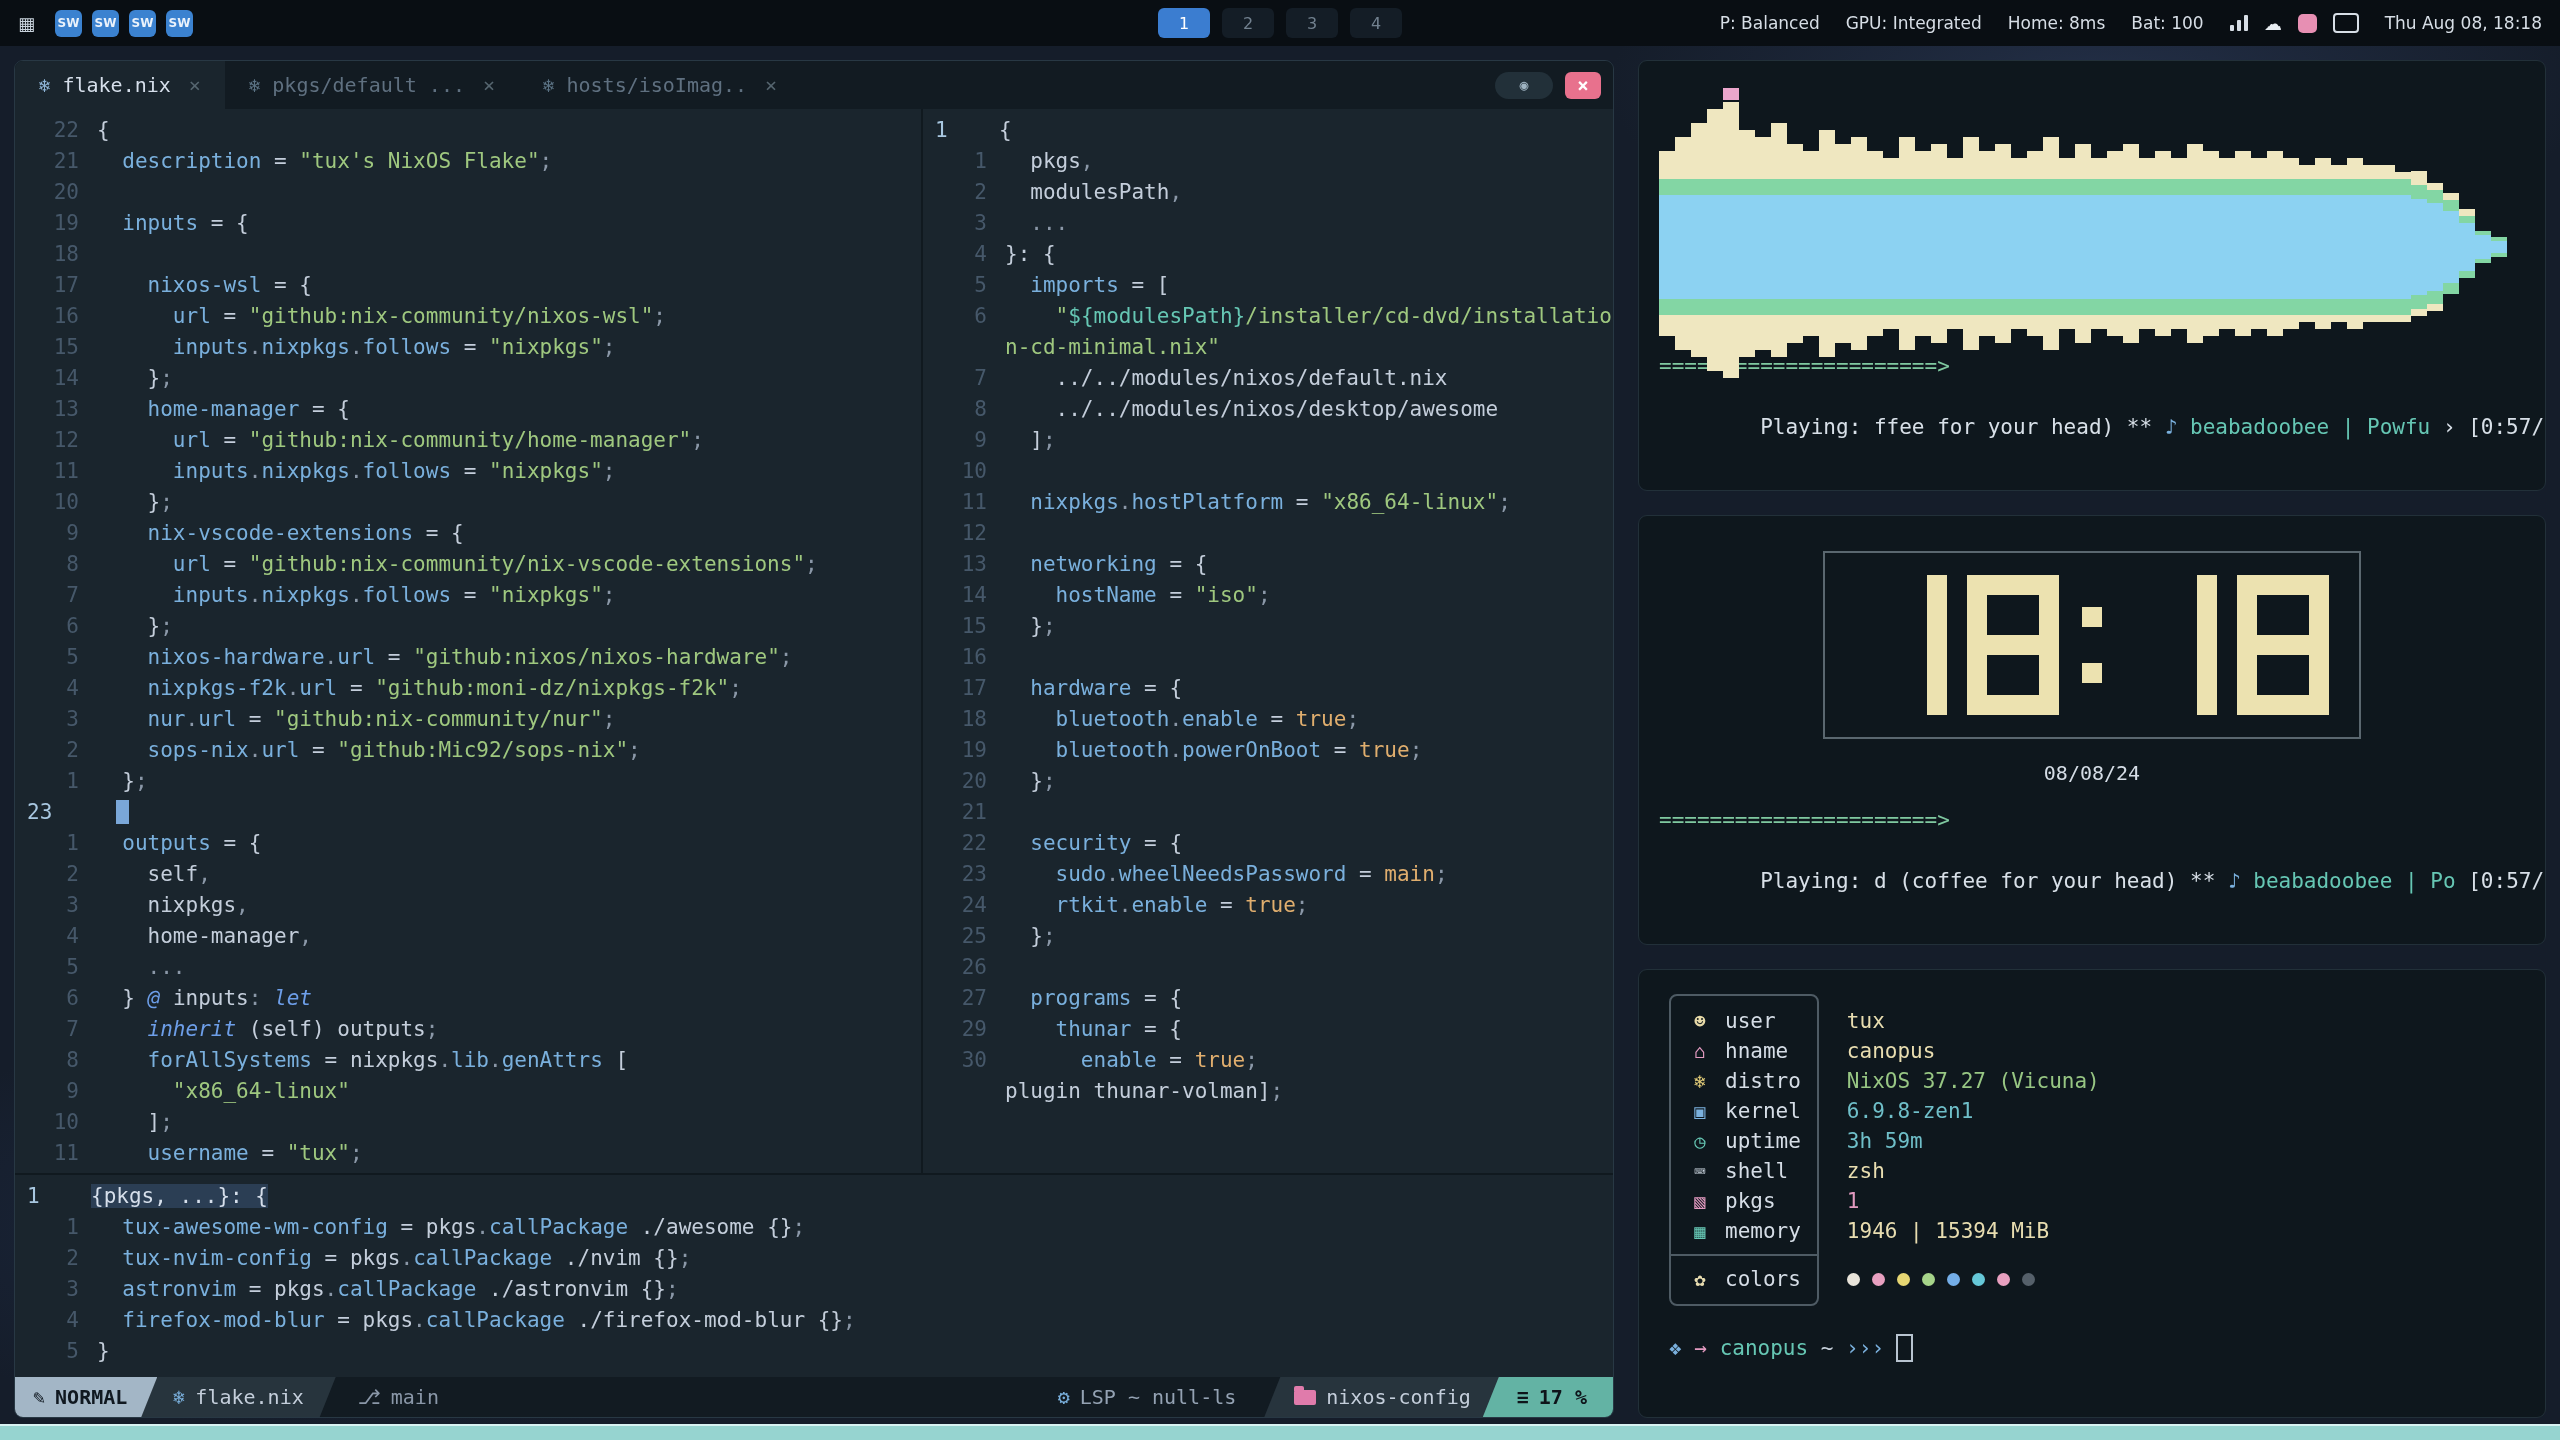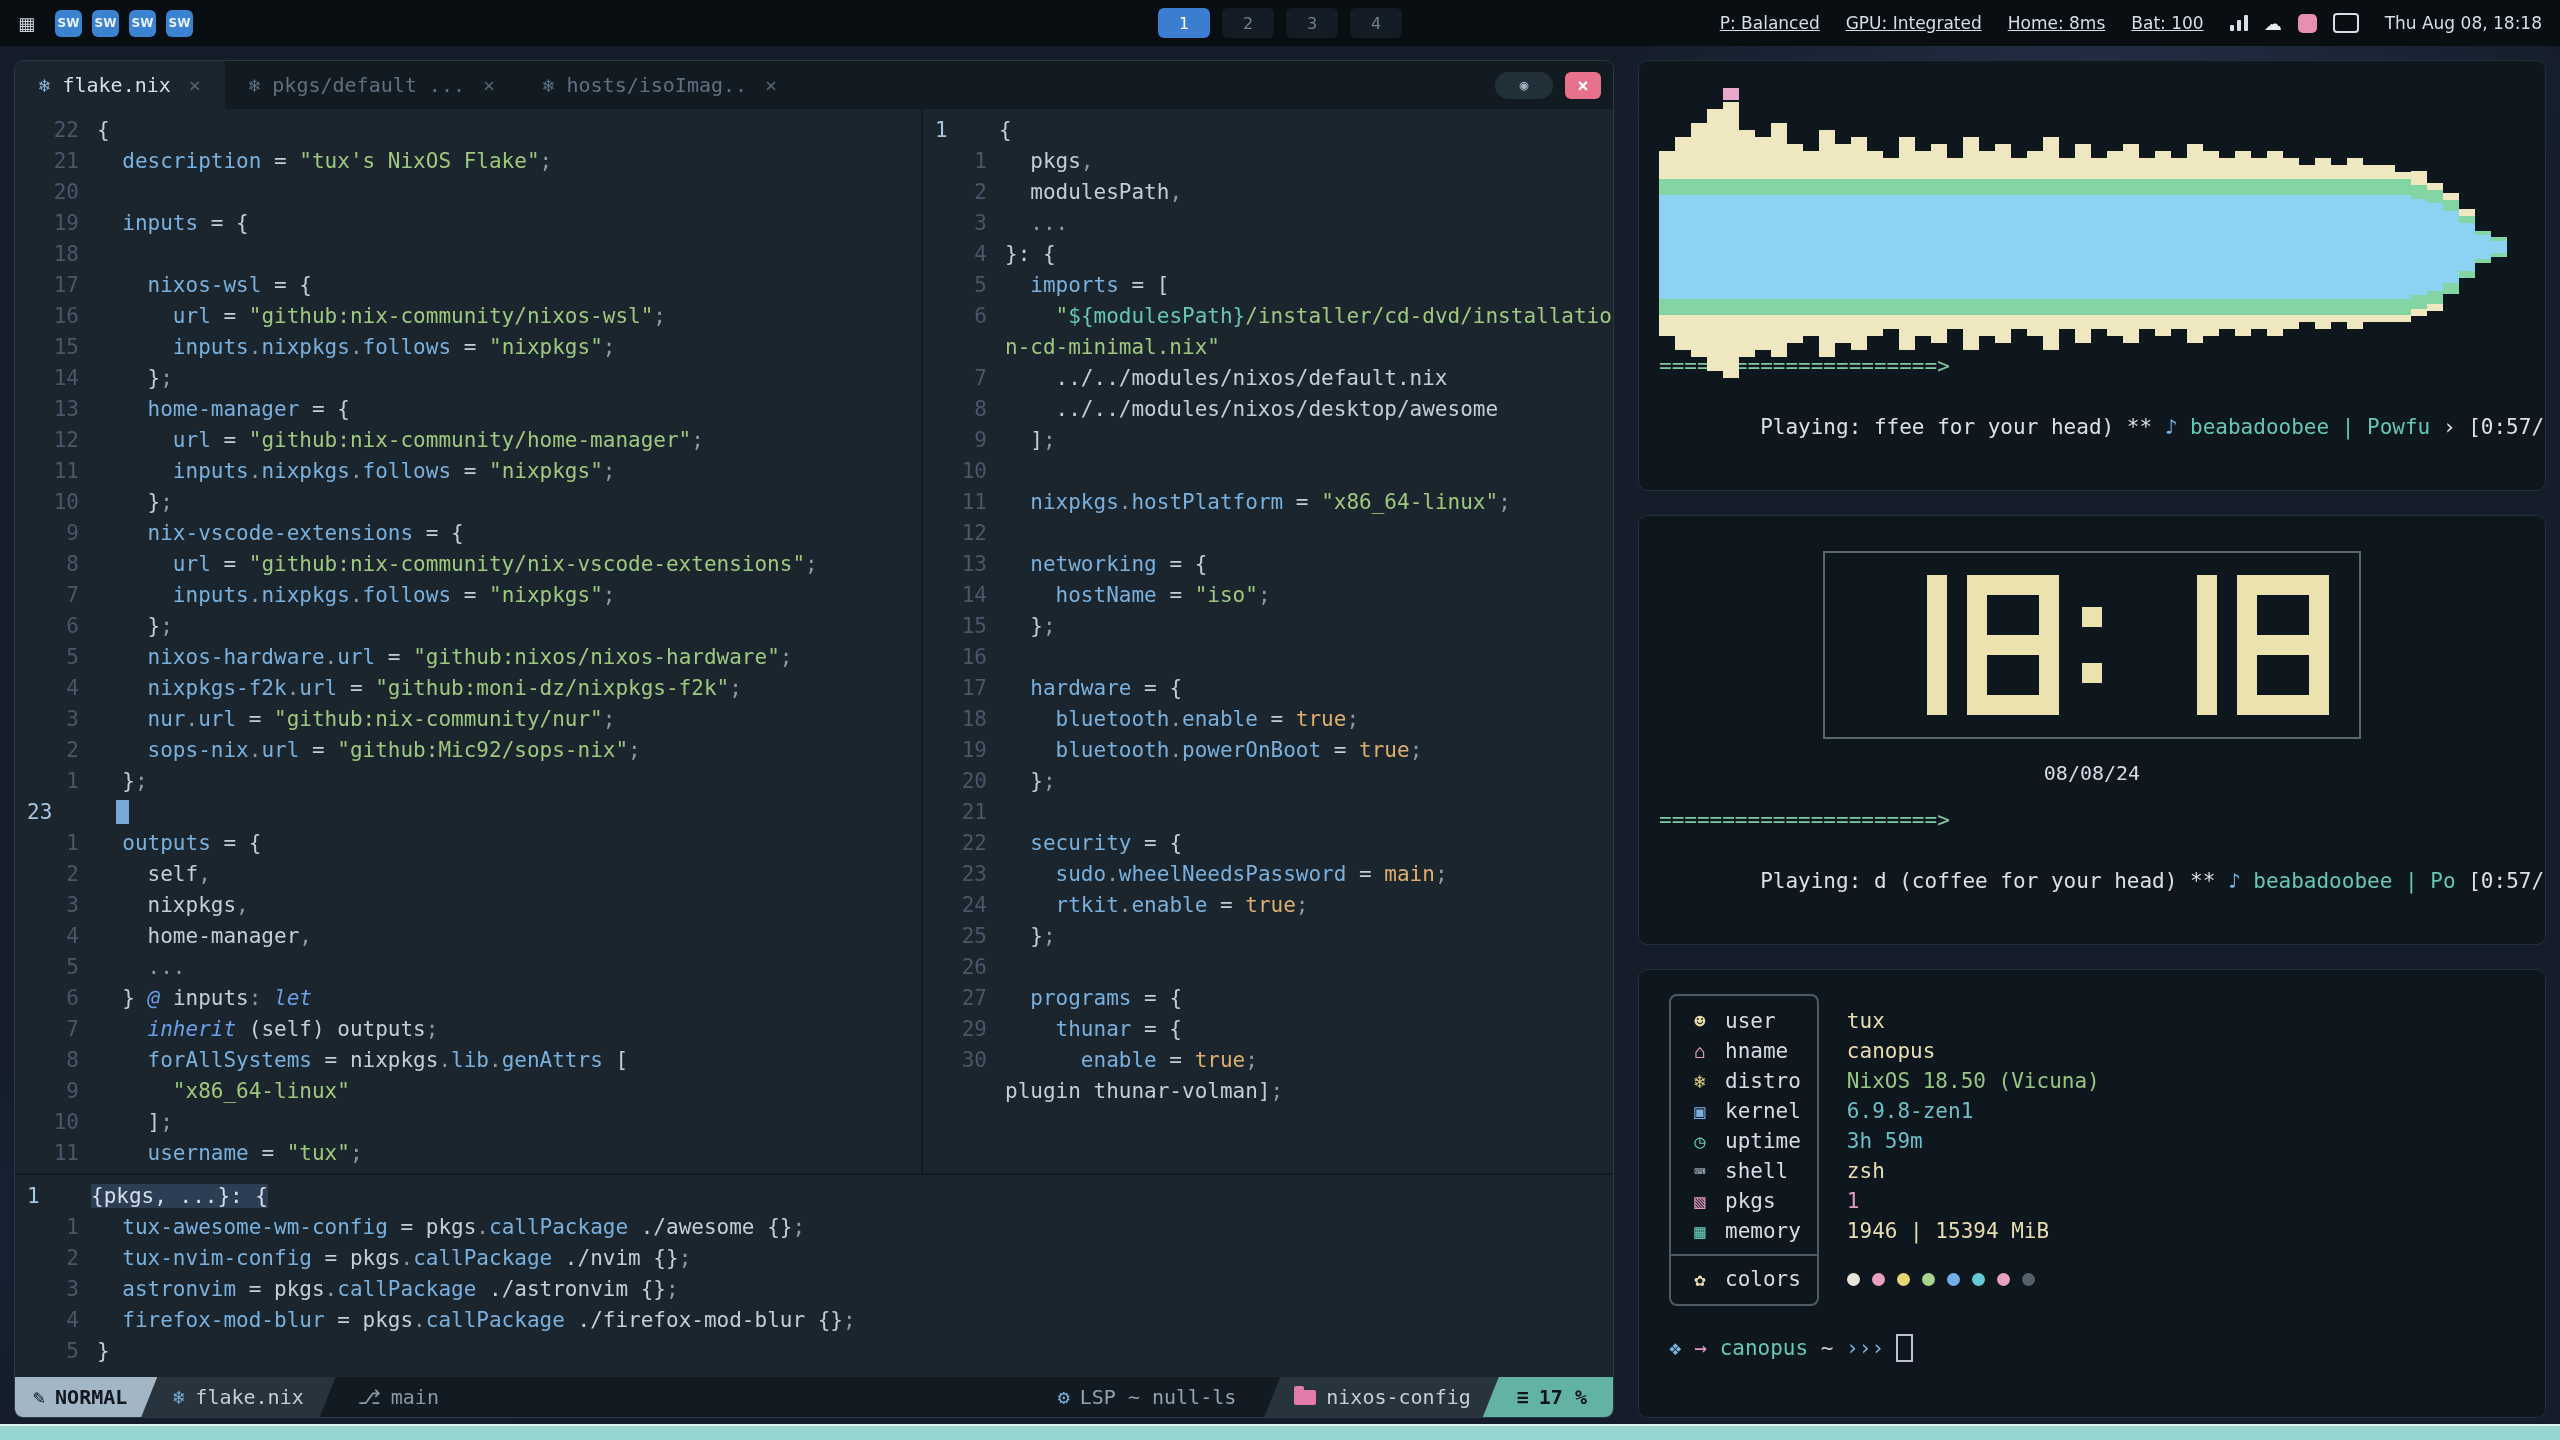--- a/index.html
+++ b/index.html
@@ -16,21 +16,21 @@
 
   
   .topbar{position:absolute;top:0;left:0;right:0;height:46px;background:#090e13;display:flex;align-items:center;padding:0 18px;gap:16px;font-family:"DejaVu Sans", sans-serif;font-size:17px;color:#d7dee6;z-index:5;}
   .gridico{font-size:18px;color:#c8d2dc;margin-right:4px;}
   .tags{display:flex;gap:10px;}
   .tag{width:27px;height:27px;border-radius:6px;background:#3b82d0;color:#eaf2fb;font-size:12px;font-weight:bold;display:flex;align-items:center;justify-content:center;}
   .ws{position:absolute;left:50%;transform:translateX(-50%);display:flex;gap:12px;}
   .wsb{min-width:32px;height:30px;border-radius:6px;background:#141d26;color:#72818f;display:flex;align-items:center;justify-content:center;padding:0 10px;font-size:16px;}
   .wsb.active{background:#3b7dd0;color:#ffffff;}
   .tb-right{margin-left:auto;display:flex;align-items:center;gap:26px;}
-  .sti{white-space:nowrap;text-decoration:underline;}
+  .sti{white-space:nowrap;}
   .tb-icons{display:flex;align-items:center;gap:16px;}
   .bars{display:inline-flex;align-items:flex-end;gap:3px;height:16px;}
   .bars i{display:block;width:4px;background:#d7dee6;border-radius:1px;}
   .bars i:nth-child(1){height:6px}.bars i:nth-child(2){height:11px}.bars i:nth-child(3){height:16px}
   .cloudico{color:#e8edf2;font-size:18px;}
   .swatch{width:19px;height:19px;border-radius:5px;background:#e78fb3;}
   .disp{width:22px;height:16px;border:2px solid #d7dee6;border-radius:4px;}
   .tbclock{white-space:nowrap;}
 
   
@@ -653,21 +653,21 @@
             </div>
             <div class="fdiv"></div>
             <div class="frow">
               <span class="fico" style="color: rgb(232, 221, 176);">✿</span>
               <span class="flab">colors</span>
             </div>
           </div>
         <div class="vals" id="fetchvals">
             <div class="vrow" style="color: rgb(232, 221, 176);">tux</div>
             <div class="vrow" style="color: rgb(232, 221, 176);">canopus</div>
-            <div class="vrow" style="color: rgb(151, 198, 131);">NixOS 18.50 (Vicuna)</div>
+            <div class="vrow" style="color: rgb(151, 198, 131);">NixOS 37.27 (Vicuna)</div>
             <div class="vrow" style="color: rgb(111, 191, 201);">6.9.8-zen1</div>
             <div class="vrow" style="color: rgb(111, 191, 201);">3h 59m</div>
             <div class="vrow" style="color: rgb(232, 221, 176);">zsh</div>
             <div class="vrow" style="color: rgb(226, 154, 192);">1</div>
             <div class="vrow" style="color: rgb(232, 221, 176);">1946 | 15394 MiB</div>
             <div class="vspace"></div>
             <div class="dots">
               <span class="dot" style="background: rgb(232, 228, 218);"></span>
               <span class="dot" style="background: rgb(232, 160, 192);"></span>
               <span class="dot" style="background: rgb(230, 215, 115);"></span>

